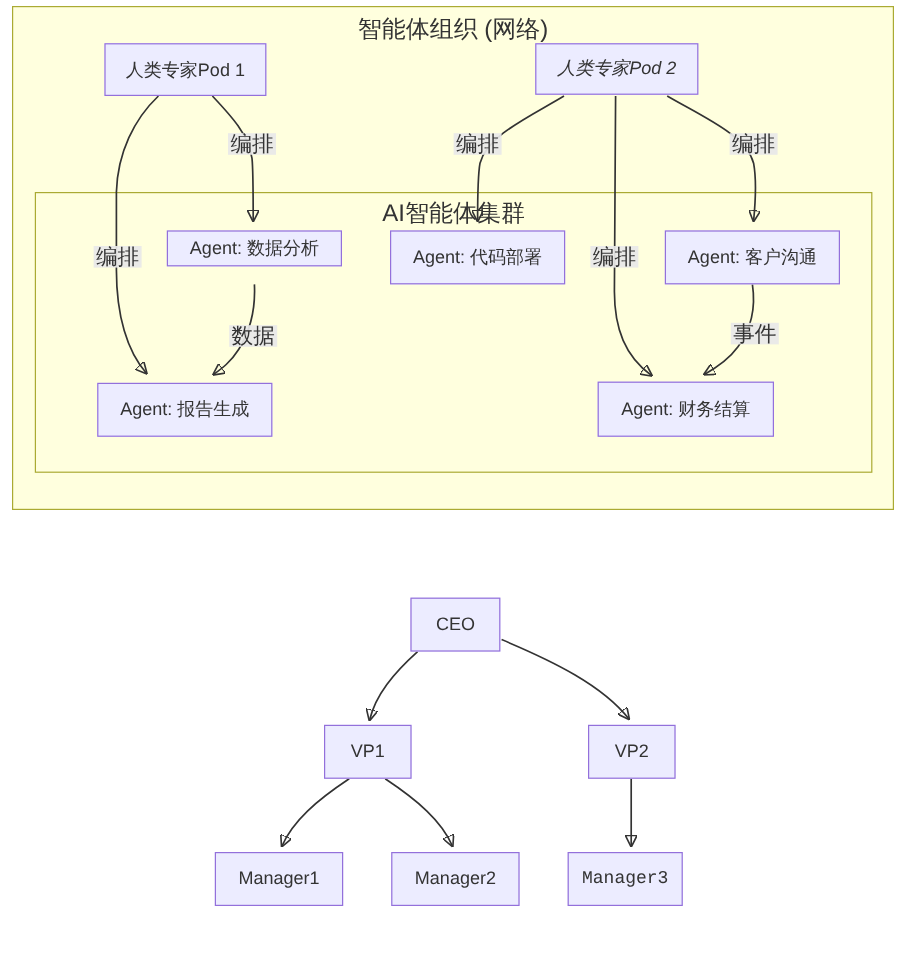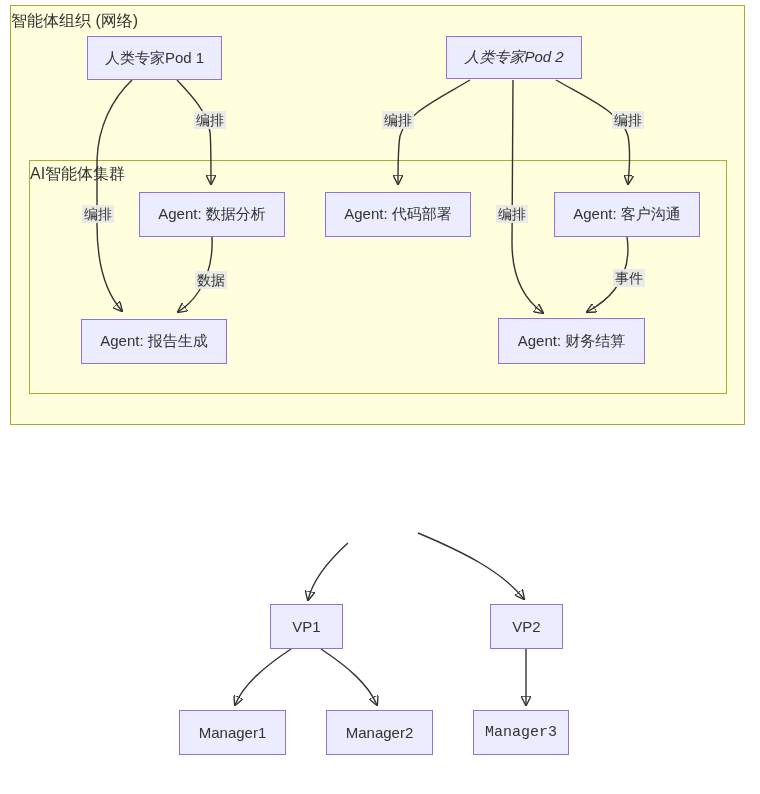--- a/index.html
+++ b/index.html
@@ -10,47 +10,47 @@
   }
   .cluster {
     position:absolute; background:#ffffde; border:1px solid #aaaa33;
     box-sizing:border-box;
   }
   #cluster-agent-network { left:10px; top:5px;  width:735px; height:420px; }
   #cluster-ai-agents     { left:29px; top:160px; width:698px; height:234px; }
   #cluster-traditional   { left:150px; top:466px; width:459px; height:317px; }
   .cluster-title {
     position:absolute; top:5px; left:0; width:100%;
-    text-align:left; font-size:16px; color:#333;
+    text-align:center; font-size:20px; color:#333;
   }
   #cluster-ai-agents .cluster-title { top:3px; }
   .node {
     position:absolute; background:#ECECFF; border:1px solid #9370DB;
     box-sizing:border-box; display:flex; align-items:center; justify-content:center;
     font-size:15px; color:#333; text-align:center; white-space:nowrap;
   }
   
   #n-pod1          { left:87px;  top:36px;  width:135px; height:44px; }
   #n-pod2          { left:446px; top:36px;  width:136px; height:43px;font-style:italic; }
-  #n-data-analysis { left:139px; top:192px; width:146px; height:45px; }
+  #n-data-analysis { left:139px; top:192px; width:146px; height:30px; }
   #n-code-deploy   { left:325px; top:192px; width:146px; height:45px; }
   #n-customer-comm { left:554px; top:192px; width:146px; height:45px; }
   #n-report-gen    { left:81px;  top:319px; width:146px; height:45px; }
   #n-finance       { left:498px; top:318px; width:147px; height:46px; }
   
   #n-ceo { left:342px; top:498px; width:75px;  height:45px; }
   #n-vp1 { left:270px; top:604px; width:73px;  height:45px; }
   #n-vp2 { left:490px; top:604px; width:73px;  height:45px; }
   #n-m1  { left:179px; top:710px; width:107px; height:45px; }
   #n-m2  { left:326px; top:710px; width:107px; height:45px; }
   #n-m3  { left:473px; top:710px; width:96px; height:45px;font-family:Liberation Mono, monospace; }
   .edge-label {
     position:absolute; transform:translate(-50%,-50%);
     background:rgba(232,232,232,0.92); padding:0 2px;
-    font-size:14px; color:#333; white-space:nowrap; line-height:18px;
+    font-size:18px; color:#333; white-space:nowrap; line-height:18px;
   }
   #lbl-e1 { left:210px; top:120px; }
   #lbl-e2 { left:98px;  top:214px; }
   #lbl-e3 { left:211px; top:280px; }
   #lbl-e4 { left:398px; top:120px; }
   #lbl-e5 { left:628px; top:120px; }
   #lbl-e6 { left:512px; top:214px; }
   #lbl-e7 { left:629px; top:278px; }
   svg.edges {
     position:absolute; left:0; top:0; width:760px; height:794px;
@@ -101,19 +101,20 @@
   <div class="node" id="n-finance">Agent: 财务结算</div>
 
   <div class="edge-label" id="lbl-e1">编排</div>
   <div class="edge-label" id="lbl-e2">编排</div>
   <div class="edge-label" id="lbl-e3">数据</div>
   <div class="edge-label" id="lbl-e4">编排</div>
   <div class="edge-label" id="lbl-e5">编排</div>
   <div class="edge-label" id="lbl-e6">编排</div>
   <div class="edge-label" id="lbl-e7">事件</div>
 
+  <div class="node" id="n-ceo">CEO</div>
   <div class="node" id="n-vp1">VP1</div>
   <div class="node" id="n-vp2">VP2</div>
   <div class="node" id="n-m1">Manager1</div>
   <div class="node" id="n-m2">Manager2</div>
   <div class="node" id="n-m3">Manager3</div>
 
 </div>
 
 </body></html>

